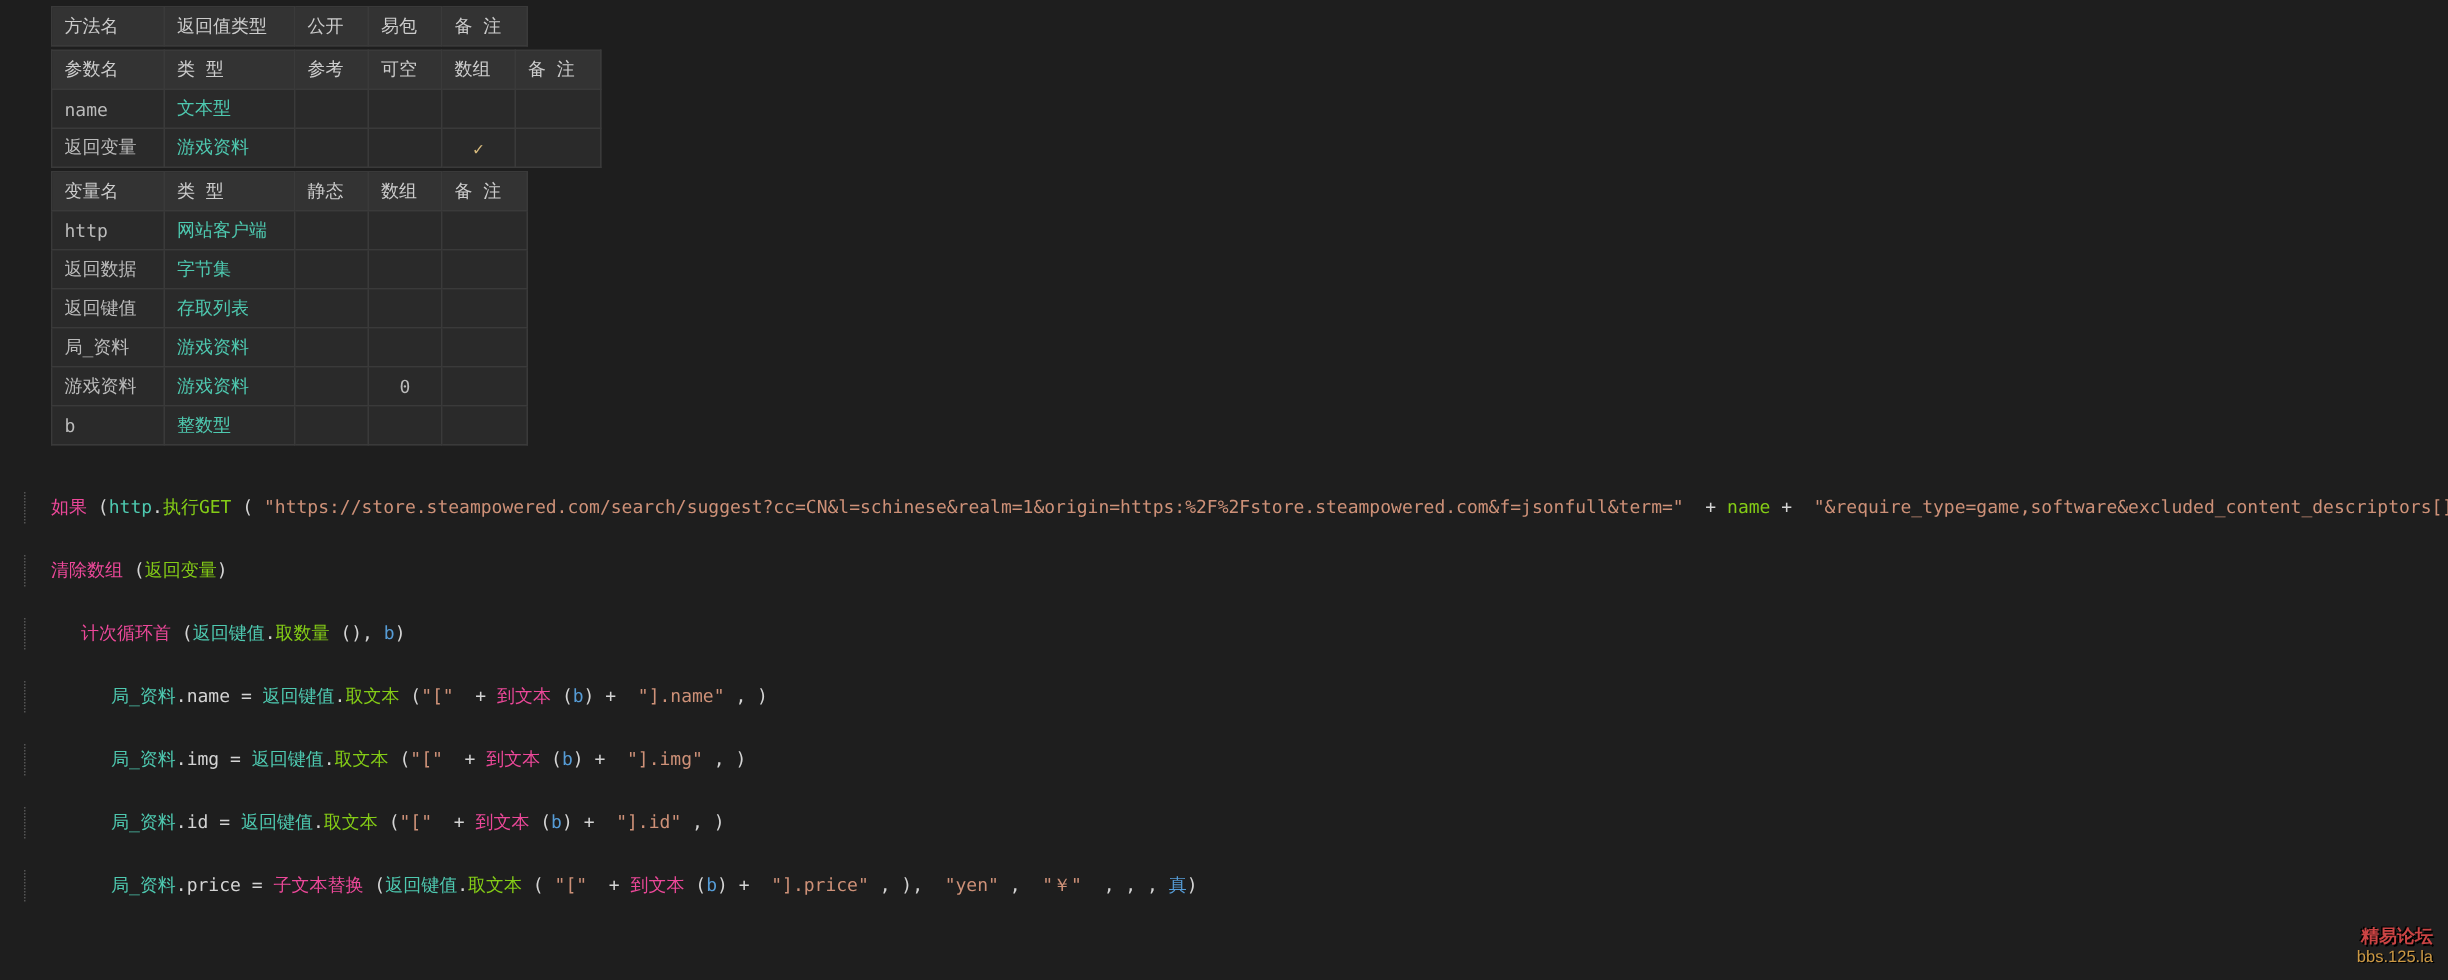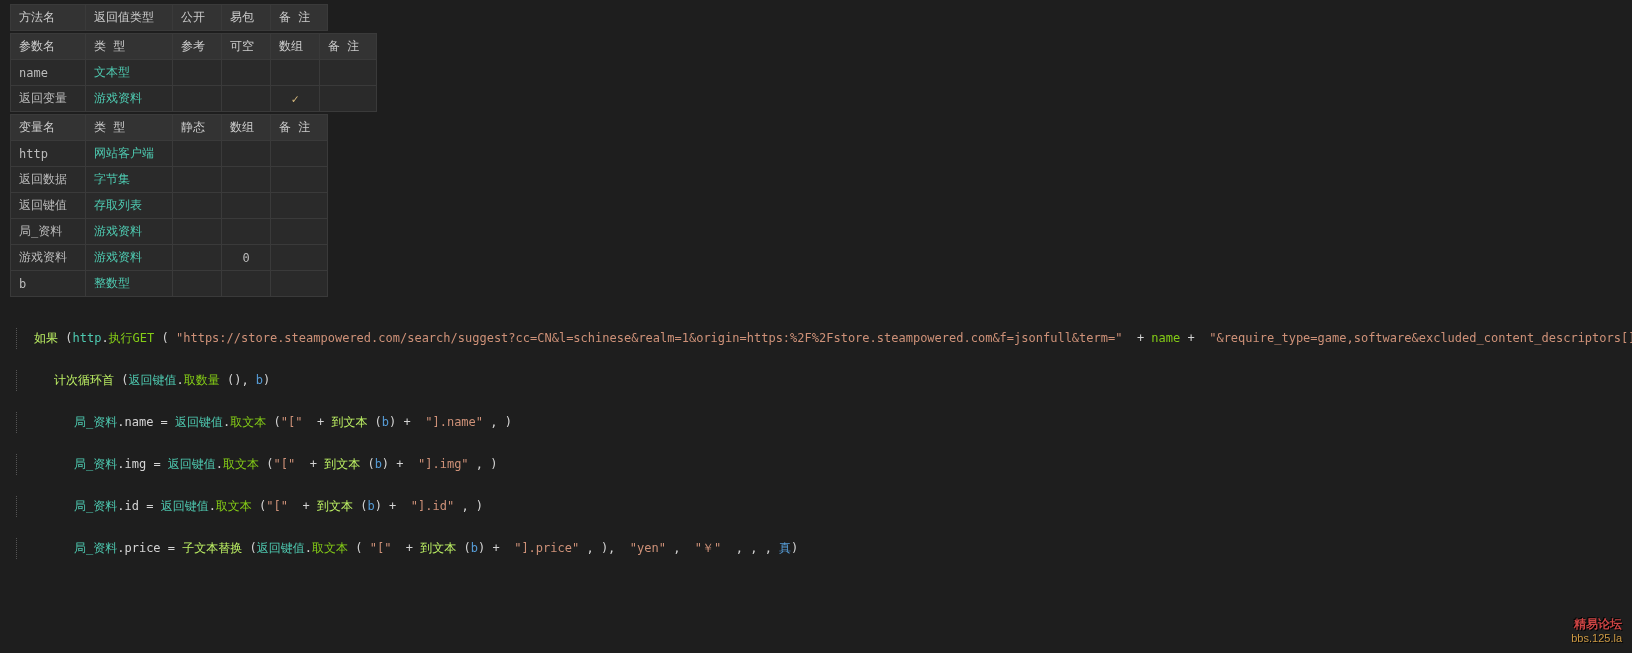--- a/index.html
+++ b/index.html
@@ -13,20 +13,21 @@
     height: 653px;
     overflow: hidden;
     position: relative;
   }
   .tables {
     padding: 4px 10px 0 10px;
   }
   table {
     border-collapse: collapse;
     margin-bottom: 2px;
+    margin-left: 24px;
   }
   td {
     border: 1px solid #3a3a3a;
     padding: 4px 8px;
     height: 16px;
     background: #2a2a2a;
     white-space: nowrap;
   }
   td.header {
     background: #333333;
@@ -64,21 +65,21 @@
     content: "";
     position: absolute;
     left: 0;
     top: 0;
     bottom: 0;
     border-left: 1px dotted #555;
   }
   .indent1 { padding-left: 38px; }
   .indent2 { padding-left: 58px; }
 
-  .kw   { color: #bef264; }   
+  .kw   { color: #ec4899; }   
   .var  { color: #d4d4d4; }
   .str  { color: #ce9178; }
   .op   { color: #d4d4d4; }
   .paren{ color: #d4d4d4; }
   .orange { color: #84cc16; }
   .cyan { color: #4ec9b0; }
   .blue2 { color: #569cd6; }
 
   .watermark {
     position: absolute;
@@ -199,20 +200,21 @@
           <td class="val" style="text-align:center"></td>
           <td></td>
         </tr>
       </tbody>
 </table>
 
 </div>
 
 <div class="code">
 <div class="code-line"><span class="kw">如果</span> <span class="paren">(</span><span class="cyan">http</span><span class="op">.</span><span class="orange">执行GET</span> <span class="paren">(</span> <span class="str">"https://store.steampowered.com/search/suggest?cc=CN&amp;l=schinese&amp;realm=1&amp;origin=https:%2F%2Fstore.steampowered.com&amp;f=jsonfull&amp;term="</span>  <span class="op">+</span> <span class="orange">name</span> <span class="op">+</span>  <span class="str">"&amp;require_type=game,software&amp;excluded_content_descriptors[]=3&amp;excluded_content_descriptors[]=4"</span>     </div>
+<div class="code-line"><span class="kw">清除数组</span> <span class="paren">(</span><span class="orange">返回变量</span><span class="paren">)</span></div>
 <div class="code-line indent1"><span class="kw">计次循环首</span> <span class="paren">(</span><span class="cyan">返回键值</span><span class="op">.</span><span class="orange">取数量</span> <span class="paren">(),</span> <span class="blue2">b</span><span class="paren">)</span></div>
 <div class="code-line indent2"><span class="cyan">局_资料</span><span class="var">.name</span> <span class="op">=</span> <span class="cyan">返回键值</span><span class="op">.</span><span class="orange">取文本</span> <span class="paren">(</span><span class="str">"["</span>  <span class="op">+</span> <span class="kw">到文本</span> <span class="paren">(</span><span class="blue2">b</span><span class="paren">)</span> <span class="op">+</span>  <span class="str">"].name"</span> <span class="paren">, )</span></div>
 <div class="code-line indent2"><span class="cyan">局_资料</span><span class="var">.img</span> <span class="op">=</span> <span class="cyan">返回键值</span><span class="op">.</span><span class="orange">取文本</span> <span class="paren">(</span><span class="str">"["</span>  <span class="op">+</span> <span class="kw">到文本</span> <span class="paren">(</span><span class="blue2">b</span><span class="paren">)</span> <span class="op">+</span>  <span class="str">"].img"</span> <span class="paren">, )</span></div>
 <div class="code-line indent2"><span class="cyan">局_资料</span><span class="var">.id</span> <span class="op">=</span> <span class="cyan">返回键值</span><span class="op">.</span><span class="orange">取文本</span> <span class="paren">(</span><span class="str">"["</span>  <span class="op">+</span> <span class="kw">到文本</span> <span class="paren">(</span><span class="blue2">b</span><span class="paren">)</span> <span class="op">+</span>  <span class="str">"].id"</span> <span class="paren">, )</span></div>
 <div class="code-line indent2"><span class="cyan">局_资料</span><span class="var">.price</span> <span class="op">=</span> <span class="kw">子文本替换</span> <span class="paren">(</span><span class="cyan">返回键值</span><span class="op">.</span><span class="orange">取文本</span> <span class="paren">(</span> <span class="str">"["</span>  <span class="op">+</span> <span class="kw">到文本</span> <span class="paren">(</span><span class="blue2">b</span><span class="paren">)</span> <span class="op">+</span>  <span class="str">"].price"</span> <span class="paren">, ),</span>  <span class="str">"yen"</span> <span class="paren">,</span>  <span class="str">"￥"</span>  <span class="paren">, , ,</span> <span class="blue2">真</span><span class="paren">)</span></div>
 
 
 
 
 

